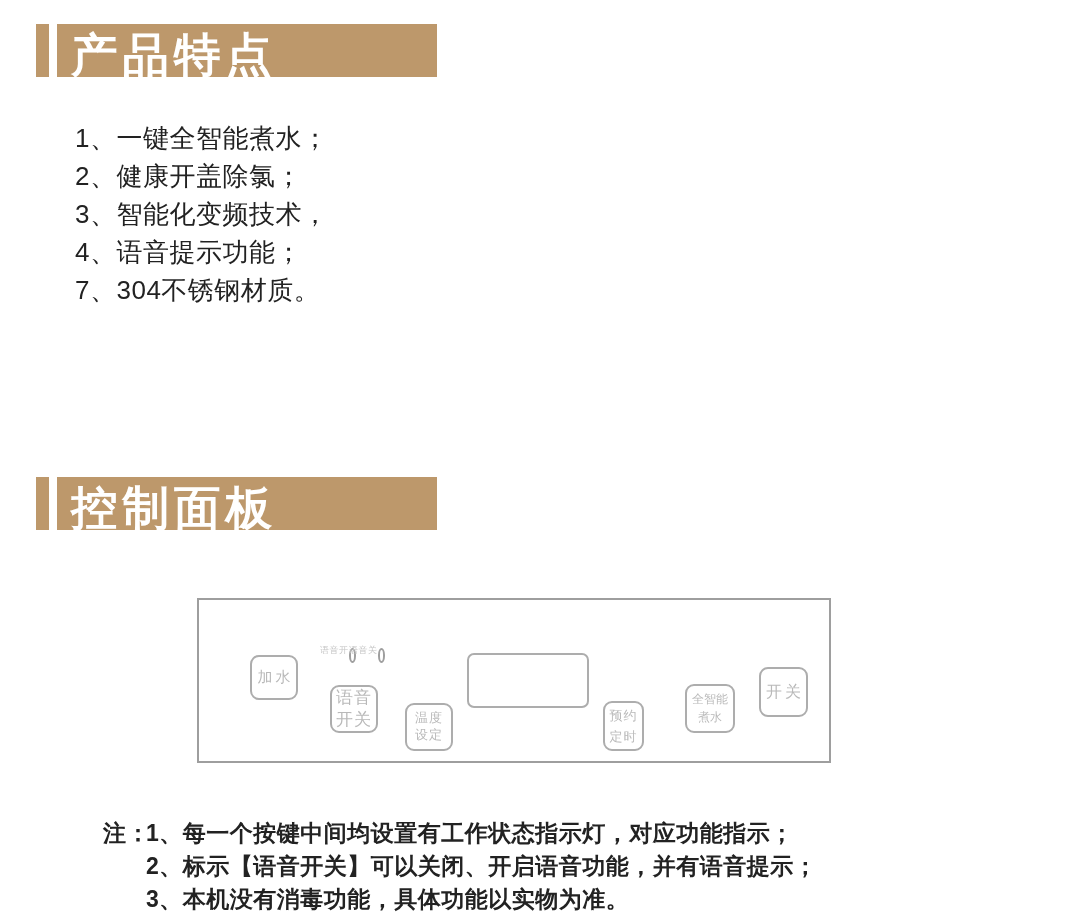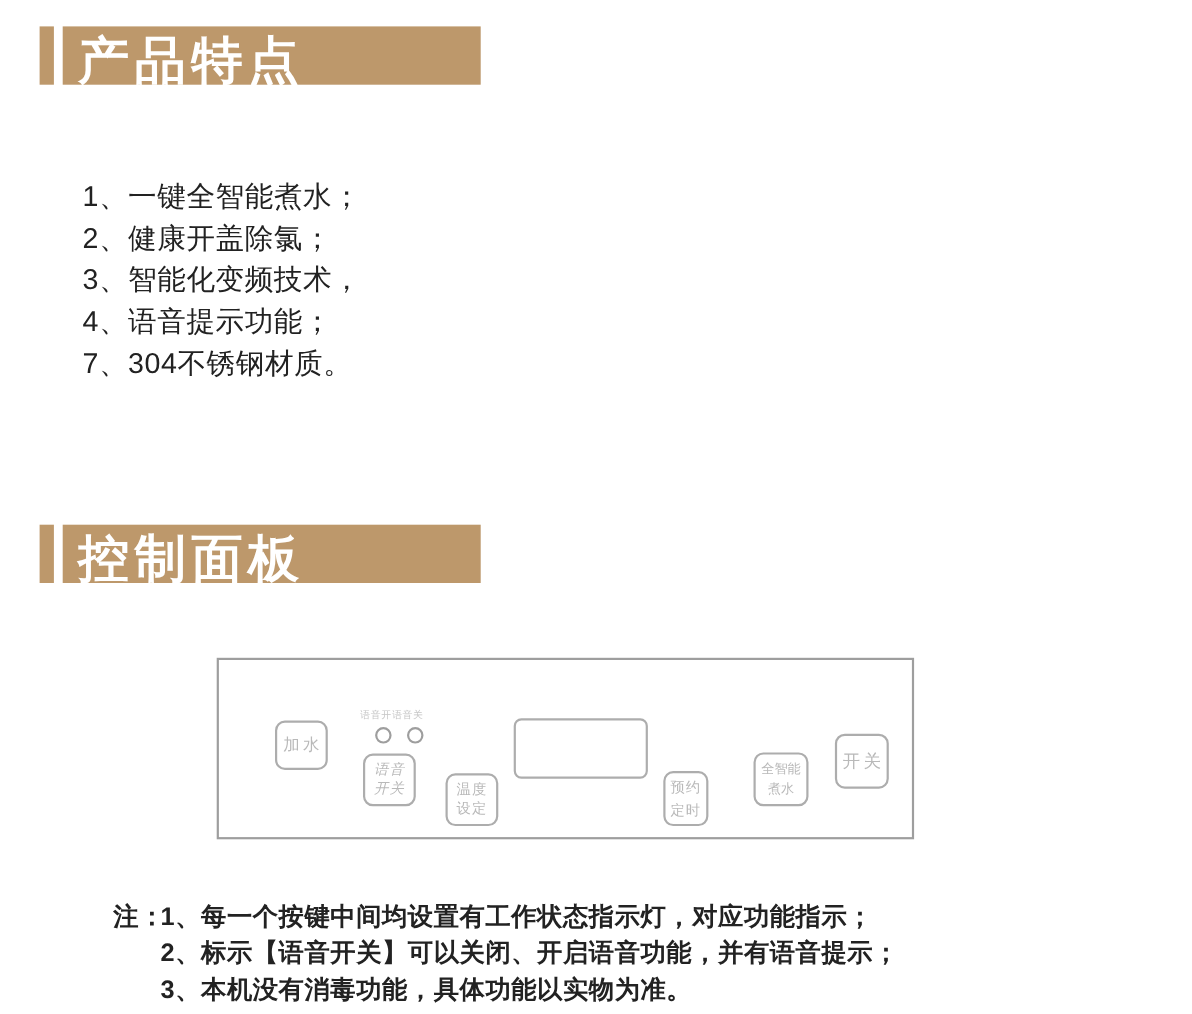--- a/index.html
+++ b/index.html
@@ -50,21 +50,20 @@
   .feature-list {
     position: absolute;
     left: 75px;
     top: 119px;
     list-style: none;
     font-size: 26px;
     line-height: 38px;
     color: var(--body-text);
     font-weight: 500;
     letter-spacing: 0.5px;
-    margin-top: 40px;
   }
 
   
   .panel {
     position: absolute;
     left: 197px;
     top: 598px;
     width: 634px;
     height: 165px;
     border: 2px solid var(--panel-line);
@@ -77,41 +76,40 @@
     background: #ffffff;
     color: var(--panel-text);
     display: flex;
     align-items: center;
     justify-content: center;
     text-align: center;
     white-space: pre-line;
     font-weight: 500;
   }
   .btn-add-water   { left: 51px;  top: 55px;  width: 48px; height: 45px; font-size: 15px; letter-spacing: 3px; text-indent: 3px; }
-  .btn-voice       { left: 131px; top: 85px;  width: 48px; height: 48px; font-size: 13px; line-height: 1.3; letter-spacing: 1px; font-style: italic; }
+  .btn-voice       { left: 131px; top: 85px;  width: 48px; height: 48px; font-size: 17px; line-height: 1.3; letter-spacing: 1px; }
   .btn-temp        { left: 206px; top: 103px; width: 48px; height: 48px; font-size: 13px; line-height: 1.3; letter-spacing: 1px; }
   .btn-timer       { left: 404px; top: 101px; width: 41px; height: 50px; font-size: 13px; line-height: 1.65; letter-spacing: 1px; }
   .btn-smart       { left: 486px; top: 84px;  width: 50px; height: 49px; font-size: 12px; line-height: 1.45; }
   .btn-power       { left: 560px; top: 67px;  width: 49px; height: 50px; font-size: 16px; letter-spacing: 3px; text-indent: 3px; }
   .display-window {
     position: absolute;
     left: 268px;
     top: 53px;
     width: 122px;
     height: 55px;
     border: 2px solid var(--btn-line);
     border-radius: 7px;
     background: #ffffff;
   }
   .indicator-group {
     position: absolute;
     width: 36px;
     display: flex;
-    flex-direction: column;
-    align-items: flex-end;
+    align-items: flex-start;
     top: 44px;
   }
   .indicator-group.g1 { left: 121px; }
   .indicator-group.g2 { left: 150px; }
   .indicator-label {
     font-size: 9px;
     color: var(--indicator-label);
     letter-spacing: 0.5px;
     white-space: nowrap;
   }

